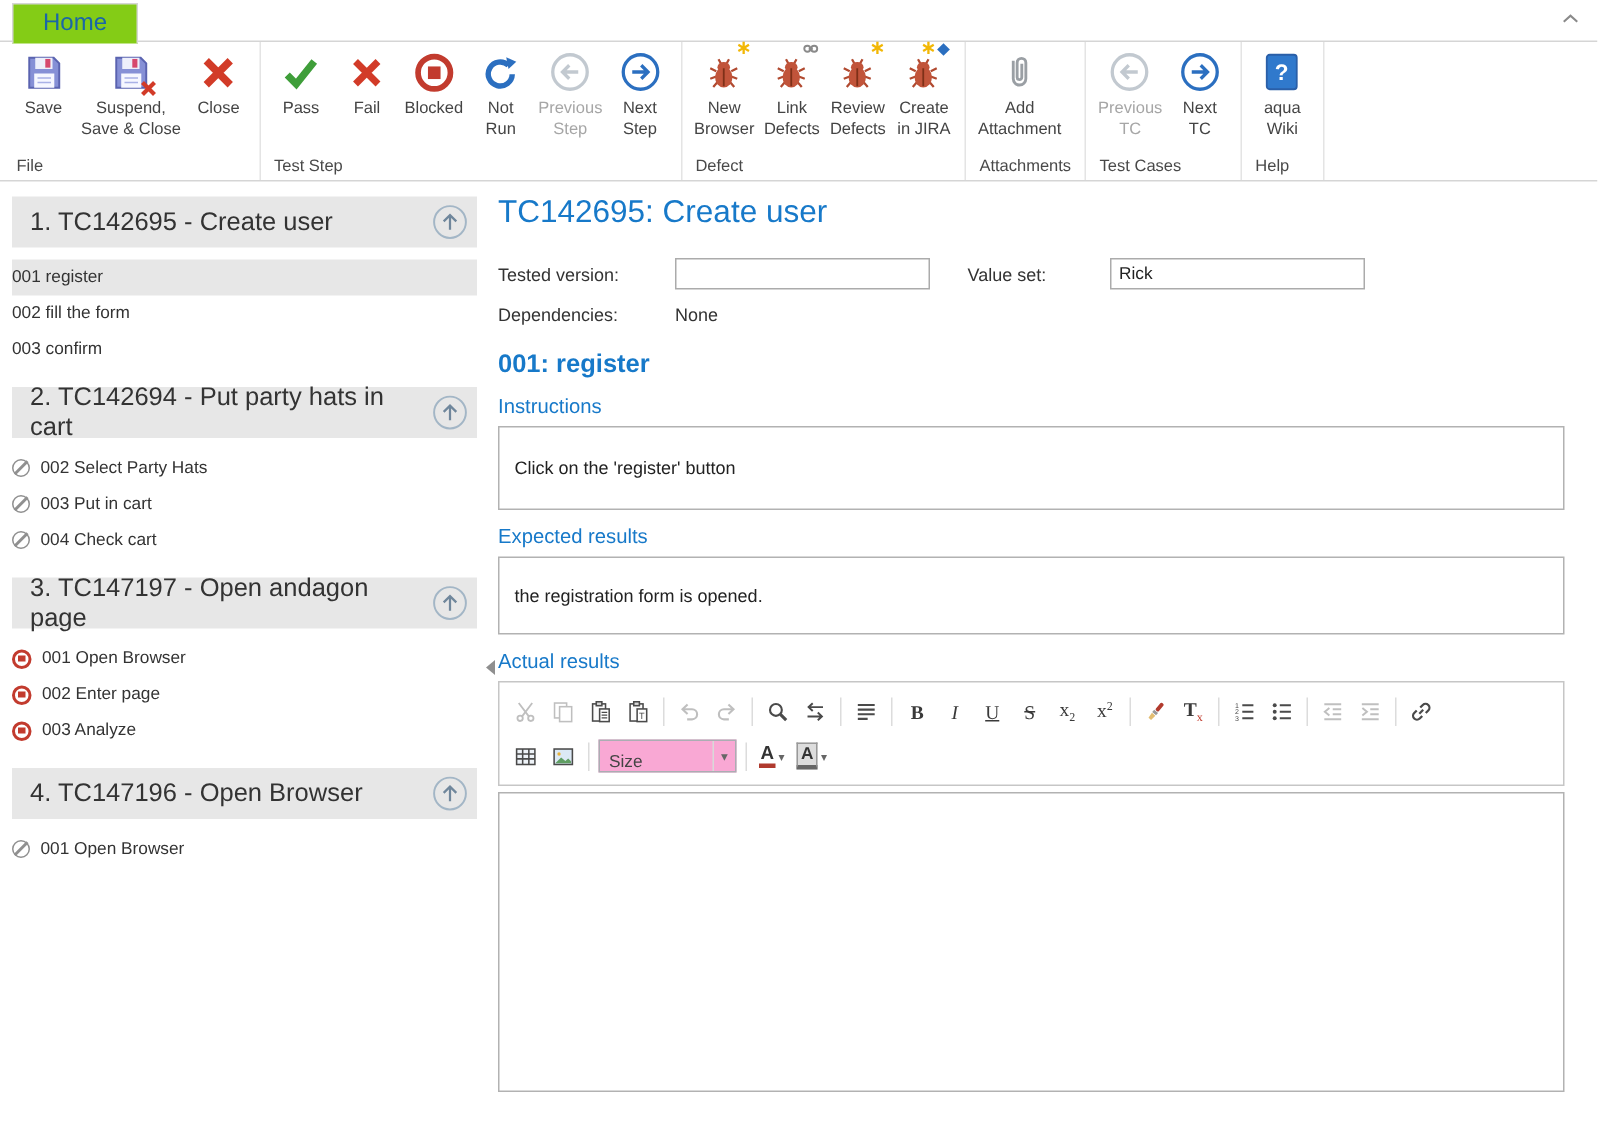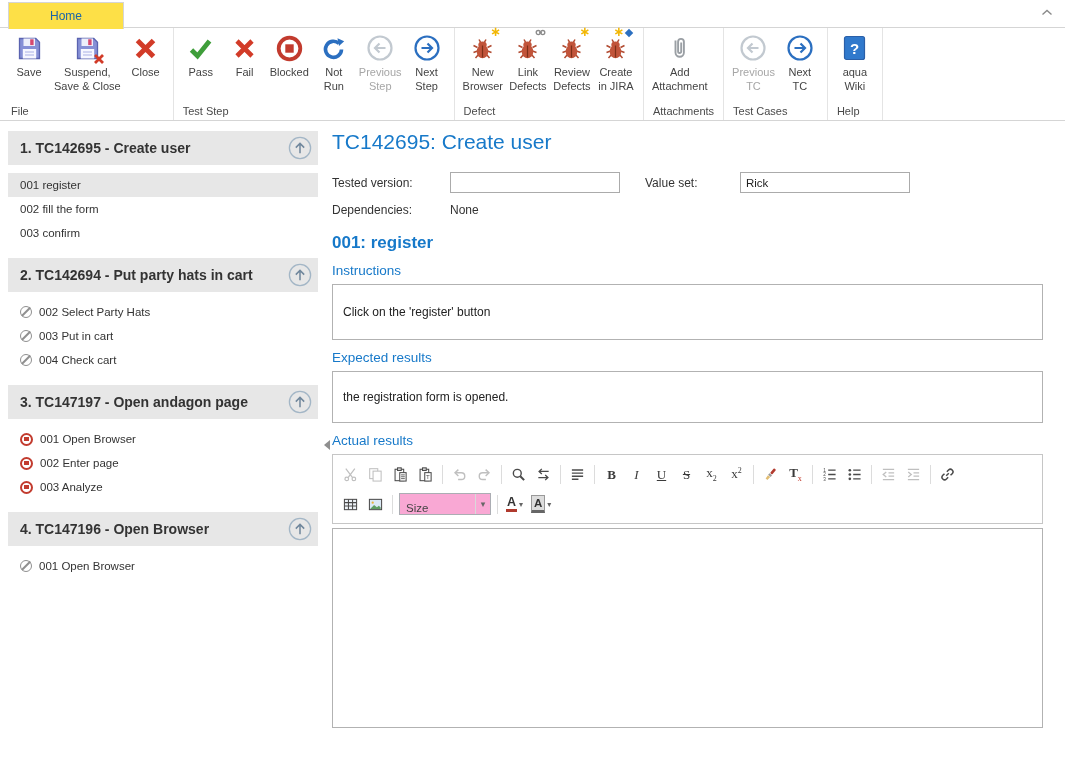--- a/index.html
+++ b/index.html
@@ -1,21 +1,21 @@
 <!DOCTYPE html>
 <html><head>
 <meta charset="utf-8">
 <style>
 *{margin:0;padding:0;box-sizing:border-box}
 html,body{width:1065px;height:764px}
 body{font-family:"Liberation Sans","DejaVu Sans",sans-serif;font-size:12px;color:#333;background:#fff;overflow:hidden;position:relative}
 
 
 .tabstrip{height:28px;position:relative;background:#fff;border-bottom:1px solid #d5d5d5}
-.tab-home{position:absolute;left:8px;top:2px;width:116px;height:27px;background:#fde047;border:1px solid #d5d5d5;border-bottom:none;display:flex;align-items:center;justify-content:center;color:#1a66a8;font-size:12px;z-index:2;cursor:pointer}
+.tab-home{position:absolute;left:8px;top:2px;width:84px;height:27px;background:#84cc16;border:1px solid #d5d5d5;border-bottom:none;display:flex;align-items:center;justify-content:center;color:#1a66a8;font-size:16px;z-index:2;cursor:pointer}
 .collapse-btn{position:absolute;right:12px;top:9px;cursor:pointer;line-height:0}
 
 
 .ribbon{height:93px;display:flex;background:#fff;border-bottom:1px solid #d5d5d5;padding-left:2px}
 .rgroup{display:flex;flex-direction:column;border-right:1px solid #e4e4e4;padding:0 1px}
 .rbuttons{flex:1;display:flex;align-items:stretch;padding:2px 4px 0}
 .rbtn{min-width:44px;max-width:76px;padding:2px 3px;display:flex;flex-direction:column;align-items:center;cursor:pointer;border-radius:2px}
 .rbtn .ric{height:32px;display:flex;align-items:center;justify-content:center;position:relative}
 .rbtn .rlb{font-size:11px;line-height:1.25;color:#444;text-align:center;white-space:pre-line;margin-top:2px}
 .rbtn.disabled .rlb{color:#a6a6a6}
@@ -24,23 +24,23 @@
 .ovl-star{position:absolute;right:-5px;top:-7px;color:#f2b705;font-weight:bold;font-size:13px;line-height:1}
 .ovl-star2{position:absolute;right:5px;top:-7px;color:#f2b705;font-weight:bold;font-size:13px;line-height:1}
 .ovl-diamond{position:absolute;right:-3px;top:-2px;width:6px;height:6px;background:#2b6fc0;transform:rotate(45deg)}
 .ovl-link{position:absolute;right:-5px;top:-5px}
 
 
 .content{position:absolute;top:122px;left:0;right:0;bottom:0;display:flex}
 .sidebar{width:322px;padding-top:9px;overflow:hidden;flex:0 0 auto}
 .sgroup{margin-bottom:13px}
 .sgroup-header{width:310px;margin-left:8px;height:34px;background:#e7e7e7;display:flex;align-items:center;padding:0 6px 0 12px;cursor:pointer;margin-bottom:8px}
-.sgroup-title{flex:1;font-weight:bold;font-size:14px;color:#333}
+.sgroup-title{flex:1;font-weight:normal;font-size:17px;color:#333}
 .up-circle{width:24px;height:24px;display:flex;align-items:center;justify-content:center;cursor:pointer;line-height:0}
-.sstep{width:310px;margin-left:8px;height:24px;display:flex;align-items:center;gap:7px;padding-left:12px;font-size:11.5px;color:#333;cursor:pointer}
+.sstep{width:310px;margin-left:8px;height:24px;display:flex;align-items:center;gap:7px;font-size:11.5px;color:#333;cursor:pointer}
 .sstep.selected{background:#e7e7e7}
 .st-notrun{width:12px;height:12px;border:1.5px solid #909090;border-radius:50%;position:relative;flex:0 0 auto}
 .st-notrun::after{content:"";position:absolute;left:-1.2px;top:3.8px;width:11.5px;height:1.5px;background:#909090;transform:rotate(-45deg)}
 .st-blocked{width:13px;height:13px;border:2.2px solid #c23b2e;border-radius:50%;display:flex;align-items:center;justify-content:center;flex:0 0 auto}
 .st-blocked::after{content:"";width:4.5px;height:4.5px;background:#c23b2e}
 .splitter{width:10px;position:relative;cursor:col-resize;flex:0 0 auto}
 .splitter-handle{position:absolute;left:2px;top:318px;width:0;height:0;border-top:5px solid transparent;border-bottom:5px solid transparent;border-right:6px solid #8f8f8f}
 
 
 .main{flex:1;padding:6px 22px 0 0;overflow:hidden}

